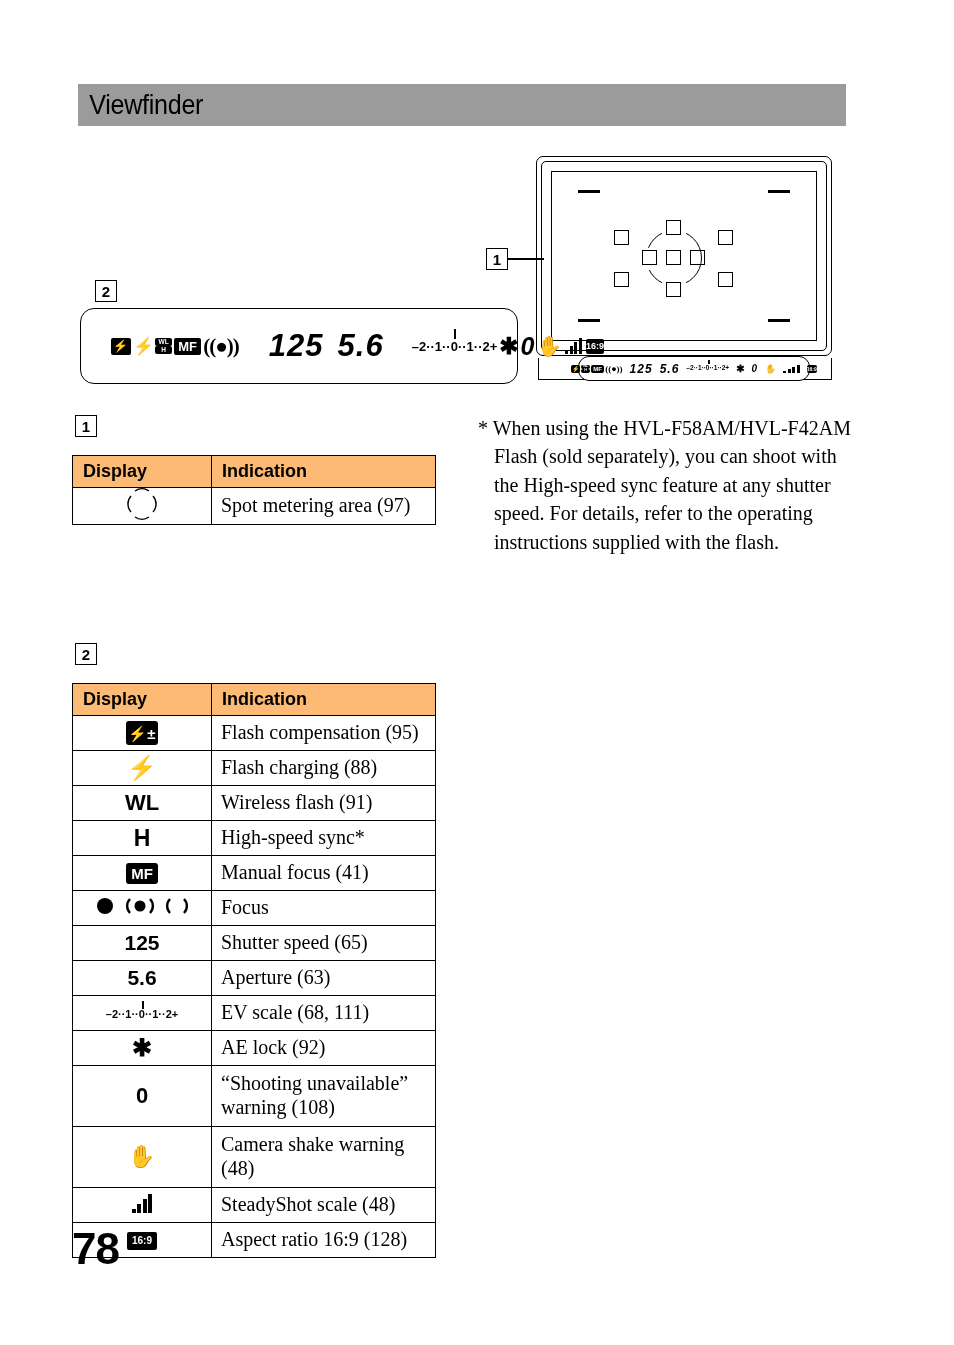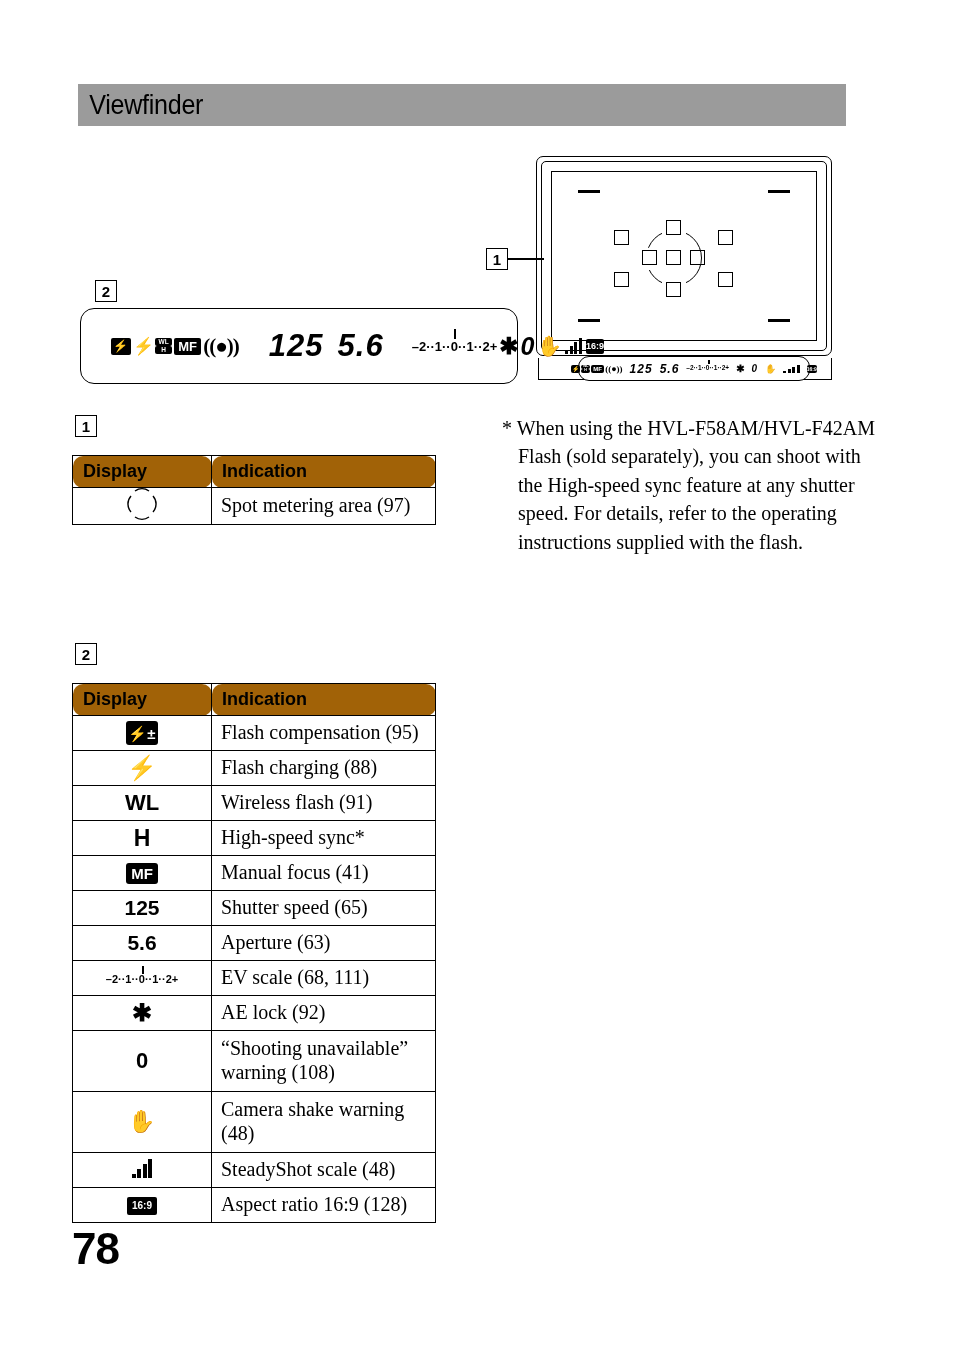--- a/index.html
+++ b/index.html
@@ -133,42 +133,41 @@
     position:absolute;
     border-collapse:collapse;
     background:#fff;
   }
   table.spec th, table.spec td{
     border:1.3px solid #000;
     padding:0;
     vertical-align:middle;
   }
   table.spec th{
-    background:#a16207;
+    background:#fdba74;
     font-family:"Liberation Sans", sans-serif;
     font-weight:bold; font-size:18px;
     text-align:left;
     padding:5px 10px;
     transform:none;
-    border-radius:10px;
   }
   table.spec td.disp{
     width:118px; height:34px; text-align:center;
   }
   table.spec td.ind{
     padding:4px 9px;
     font-family:"Liberation Serif", serif;
     font-size:20px; line-height:1.18;
   }
   #table-1{ left:72px; top:455px; width:364px; }
   #table-2{ left:72px; top:683px; width:364px; }
 
   
   .footnote{
-    position:absolute; left:502px; top:414px; width:360px;
+    position:absolute; left:478px; top:414px; width:360px;
     font-family:"Liberation Serif", serif;
     font-size:20px; line-height:1.42;
     text-indent:-16px; padding-left:16px;
   }
 
   
   .page-number{
     position:absolute; left:72px; top:1224px;
     font-family:"Liberation Sans", sans-serif;
     font-weight:bold; font-size:44px;
@@ -341,20 +340,35 @@
     <td class="ind">High-speed sync*</td>
   </tr>
 
   <tr>
     <td class="disp">
       <span class="badge" style="width:32px;height:21px;font-size:15px;border-radius:3px;">MF</span>
     </td>
     <td class="ind">Manual focus (41)</td>
   </tr>
 
+  <tr>
+    <td class="disp">
+      <svg width="100" height="24" viewBox="0 0 100 24">
+        <circle cx="13" cy="12" r="8" fill="#000"></circle>
+        <circle cx="48" cy="12" r="5.5" fill="#000"></circle>
+        <g fill="none" stroke="#000" stroke-width="2.4">
+          <path d="M38 5 A10 10 0 0 0 38 19"></path>
+          <path d="M58 5 A10 10 0 0 1 58 19"></path>
+          <path d="M78 5 A10 10 0 0 0 78 19"></path>
+          <path d="M92 5 A10 10 0 0 1 92 19"></path>
+        </g>
+      </svg>
+    </td>
+    <td class="ind">Focus</td>
+  </tr>
 
   <tr>
     <td class="disp">
       <span style="font-family:'Liberation Sans',sans-serif;font-weight:bold;font-size:21px;">125</span>
     </td>
     <td class="ind">Shutter speed (65)</td>
   </tr>
 
   <tr>
     <td class="disp">

